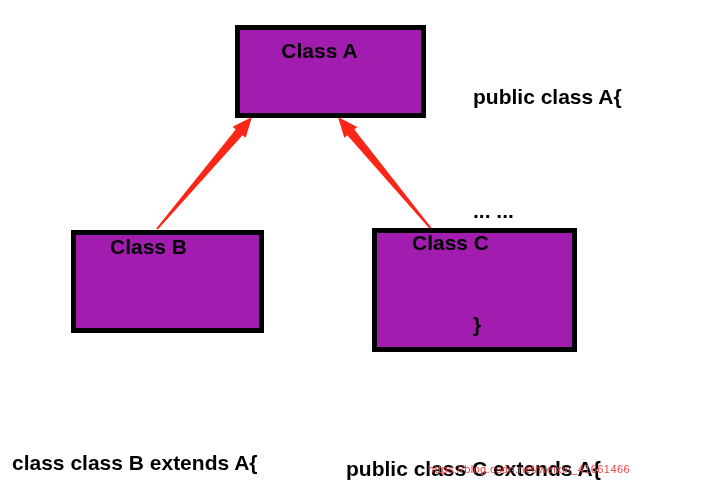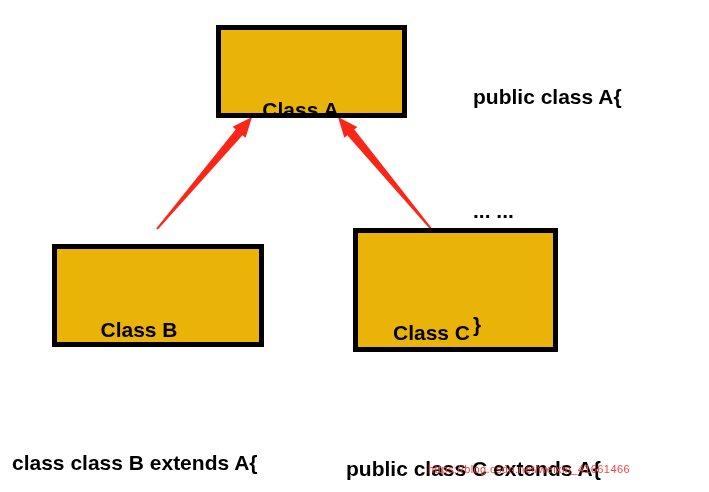--- a/index.html
+++ b/index.html
@@ -3,24 +3,24 @@
 <meta charset="utf-8">
 <style>
   html, body { margin:0; padding:0; background:#fff; }
   .stage {
     position:relative; width:709px; height:492px; background:#ffffff;
     font-family:"Liberation Sans", sans-serif; overflow:hidden;
   }
   .arrows { position:absolute; left:0; top:0; width:709px; height:492px; pointer-events:none; }
   .box {
     position:absolute; box-sizing:border-box; border:5px solid #000;
-    background:#eab308; display:flex; align-items:flex-end; justify-content:center;
+    background:#a21caf; display:flex; align-items:flex-start; justify-content:center;margin-left:19px;
   }
   .box-a { left:216px; top:25px;  width:191px; height:93px;  }
-  .box-b { left:52px;  top:244px; width:212px; height:103px; }
+  .box-b { left:52px;  top:230px; width:193px; height:103px; }
   .box-c { left:353px; top:228px; width:205px; height:124px;  }
   .lbl { font-weight:bold; font-size:21px; color:#000; }
   .lbl-a { transform:translate(-11px, 9px); }
   .lbl-b { transform:translate(-19px, 0px); }
   .lbl-c { transform:translate(-24px, -2px); }
   .code {
     position:absolute; font-weight:bold; font-size:21px; color:#000; white-space:pre;
   }
   .code-a { left:473px; top:2px;   line-height:38px; }
   .code-b { left:12px;  top:360px; line-height:41px; }

